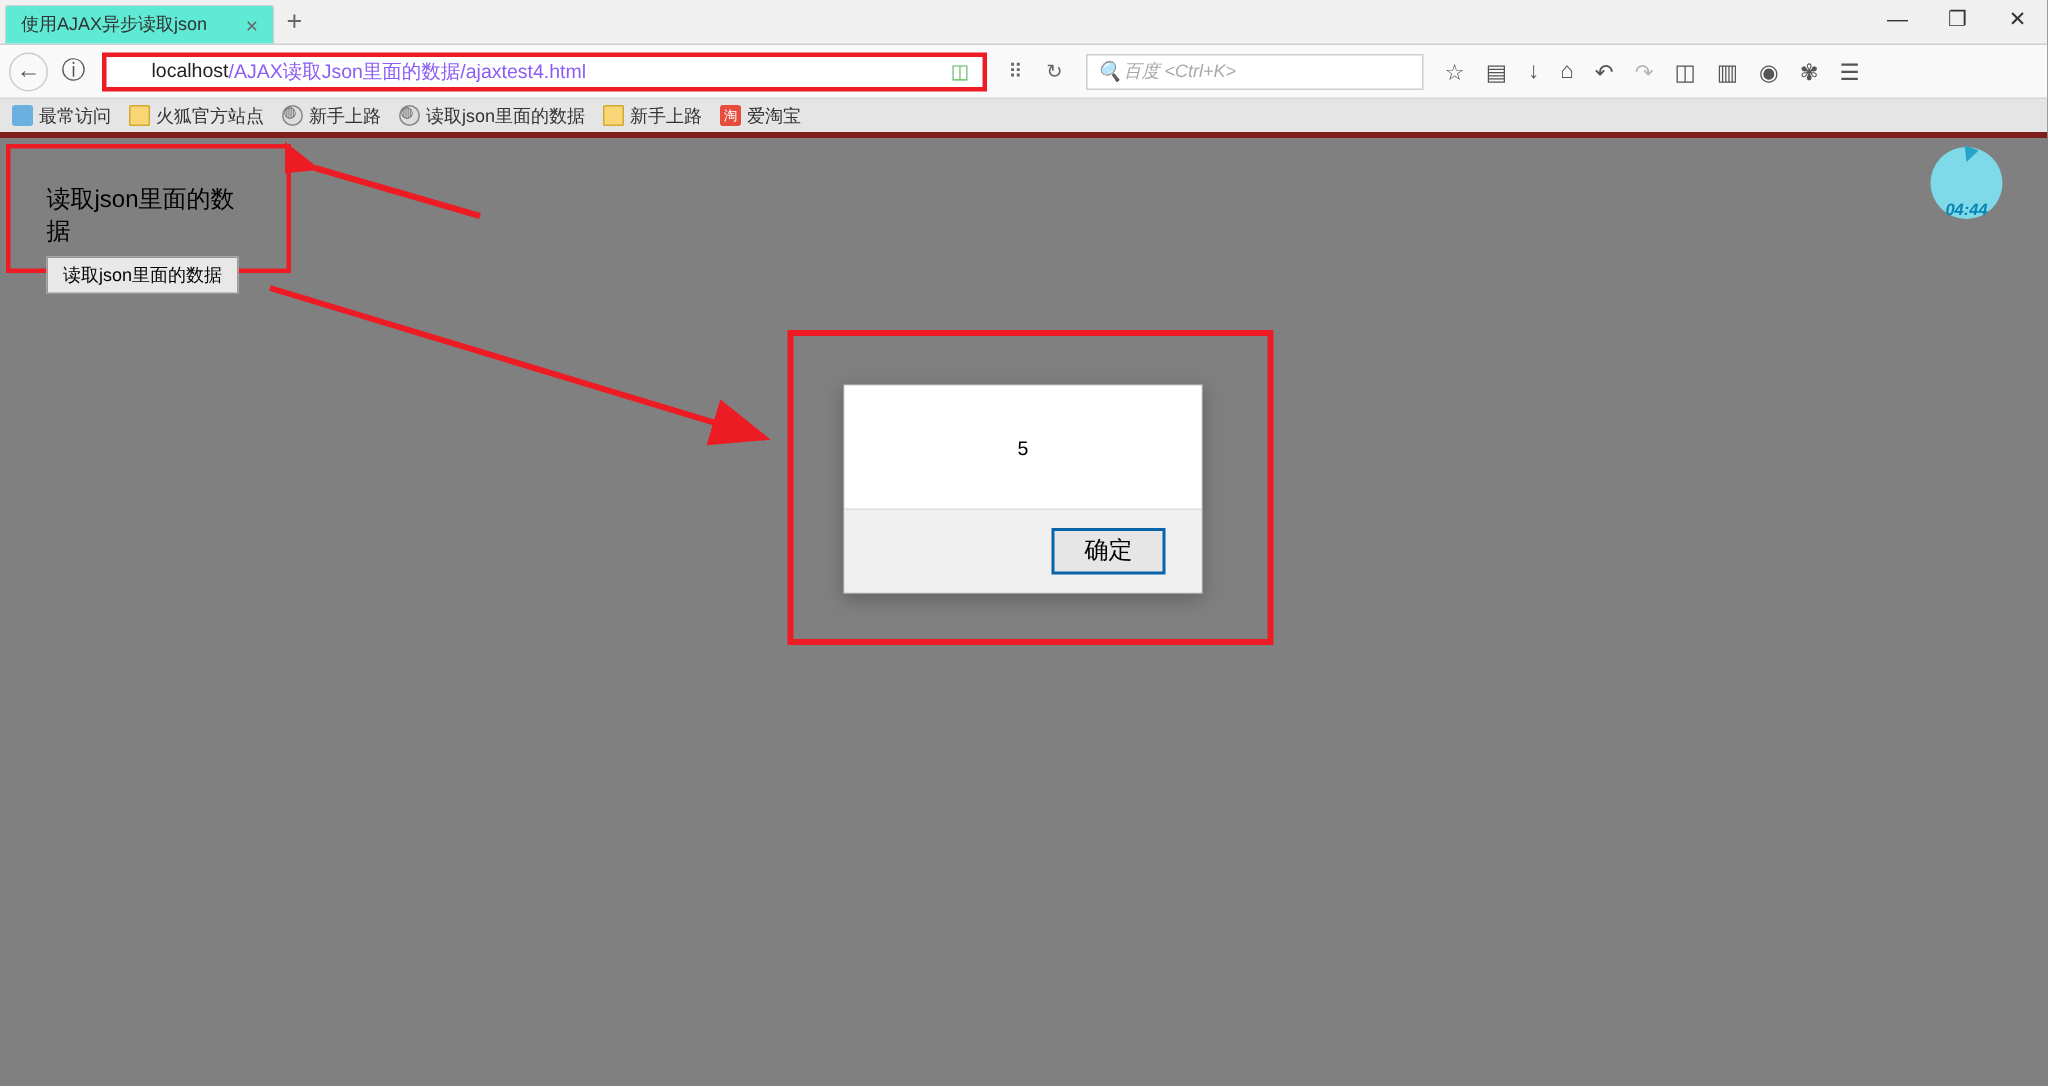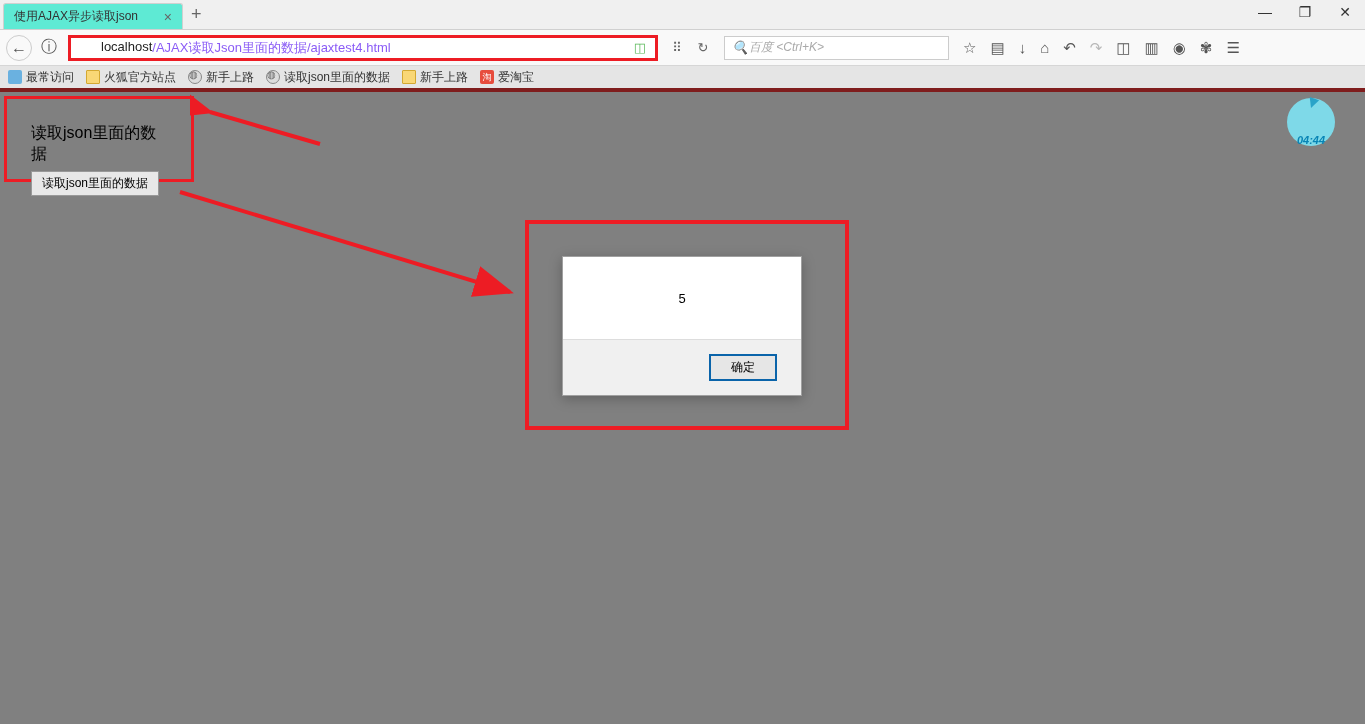--- a/index.html
+++ b/index.html
@@ -245,21 +245,21 @@
       height: 56px;
       display: flex;
       align-items: center;
       justify-content: flex-end;
       padding: 0 24px;
     }
     .alert-ok {
       background: #e6e6e6;
       border: 2px solid #0a64aa;
       padding: 3px 20px;
-      font-size: 12px;
+      font-size: 16px;
       cursor: pointer;
     }
     
     .timer {
       position: absolute;
       right: 30px;
       top: 6px;
       width: 48px;
       height: 48px;
       border-radius: 50%;

